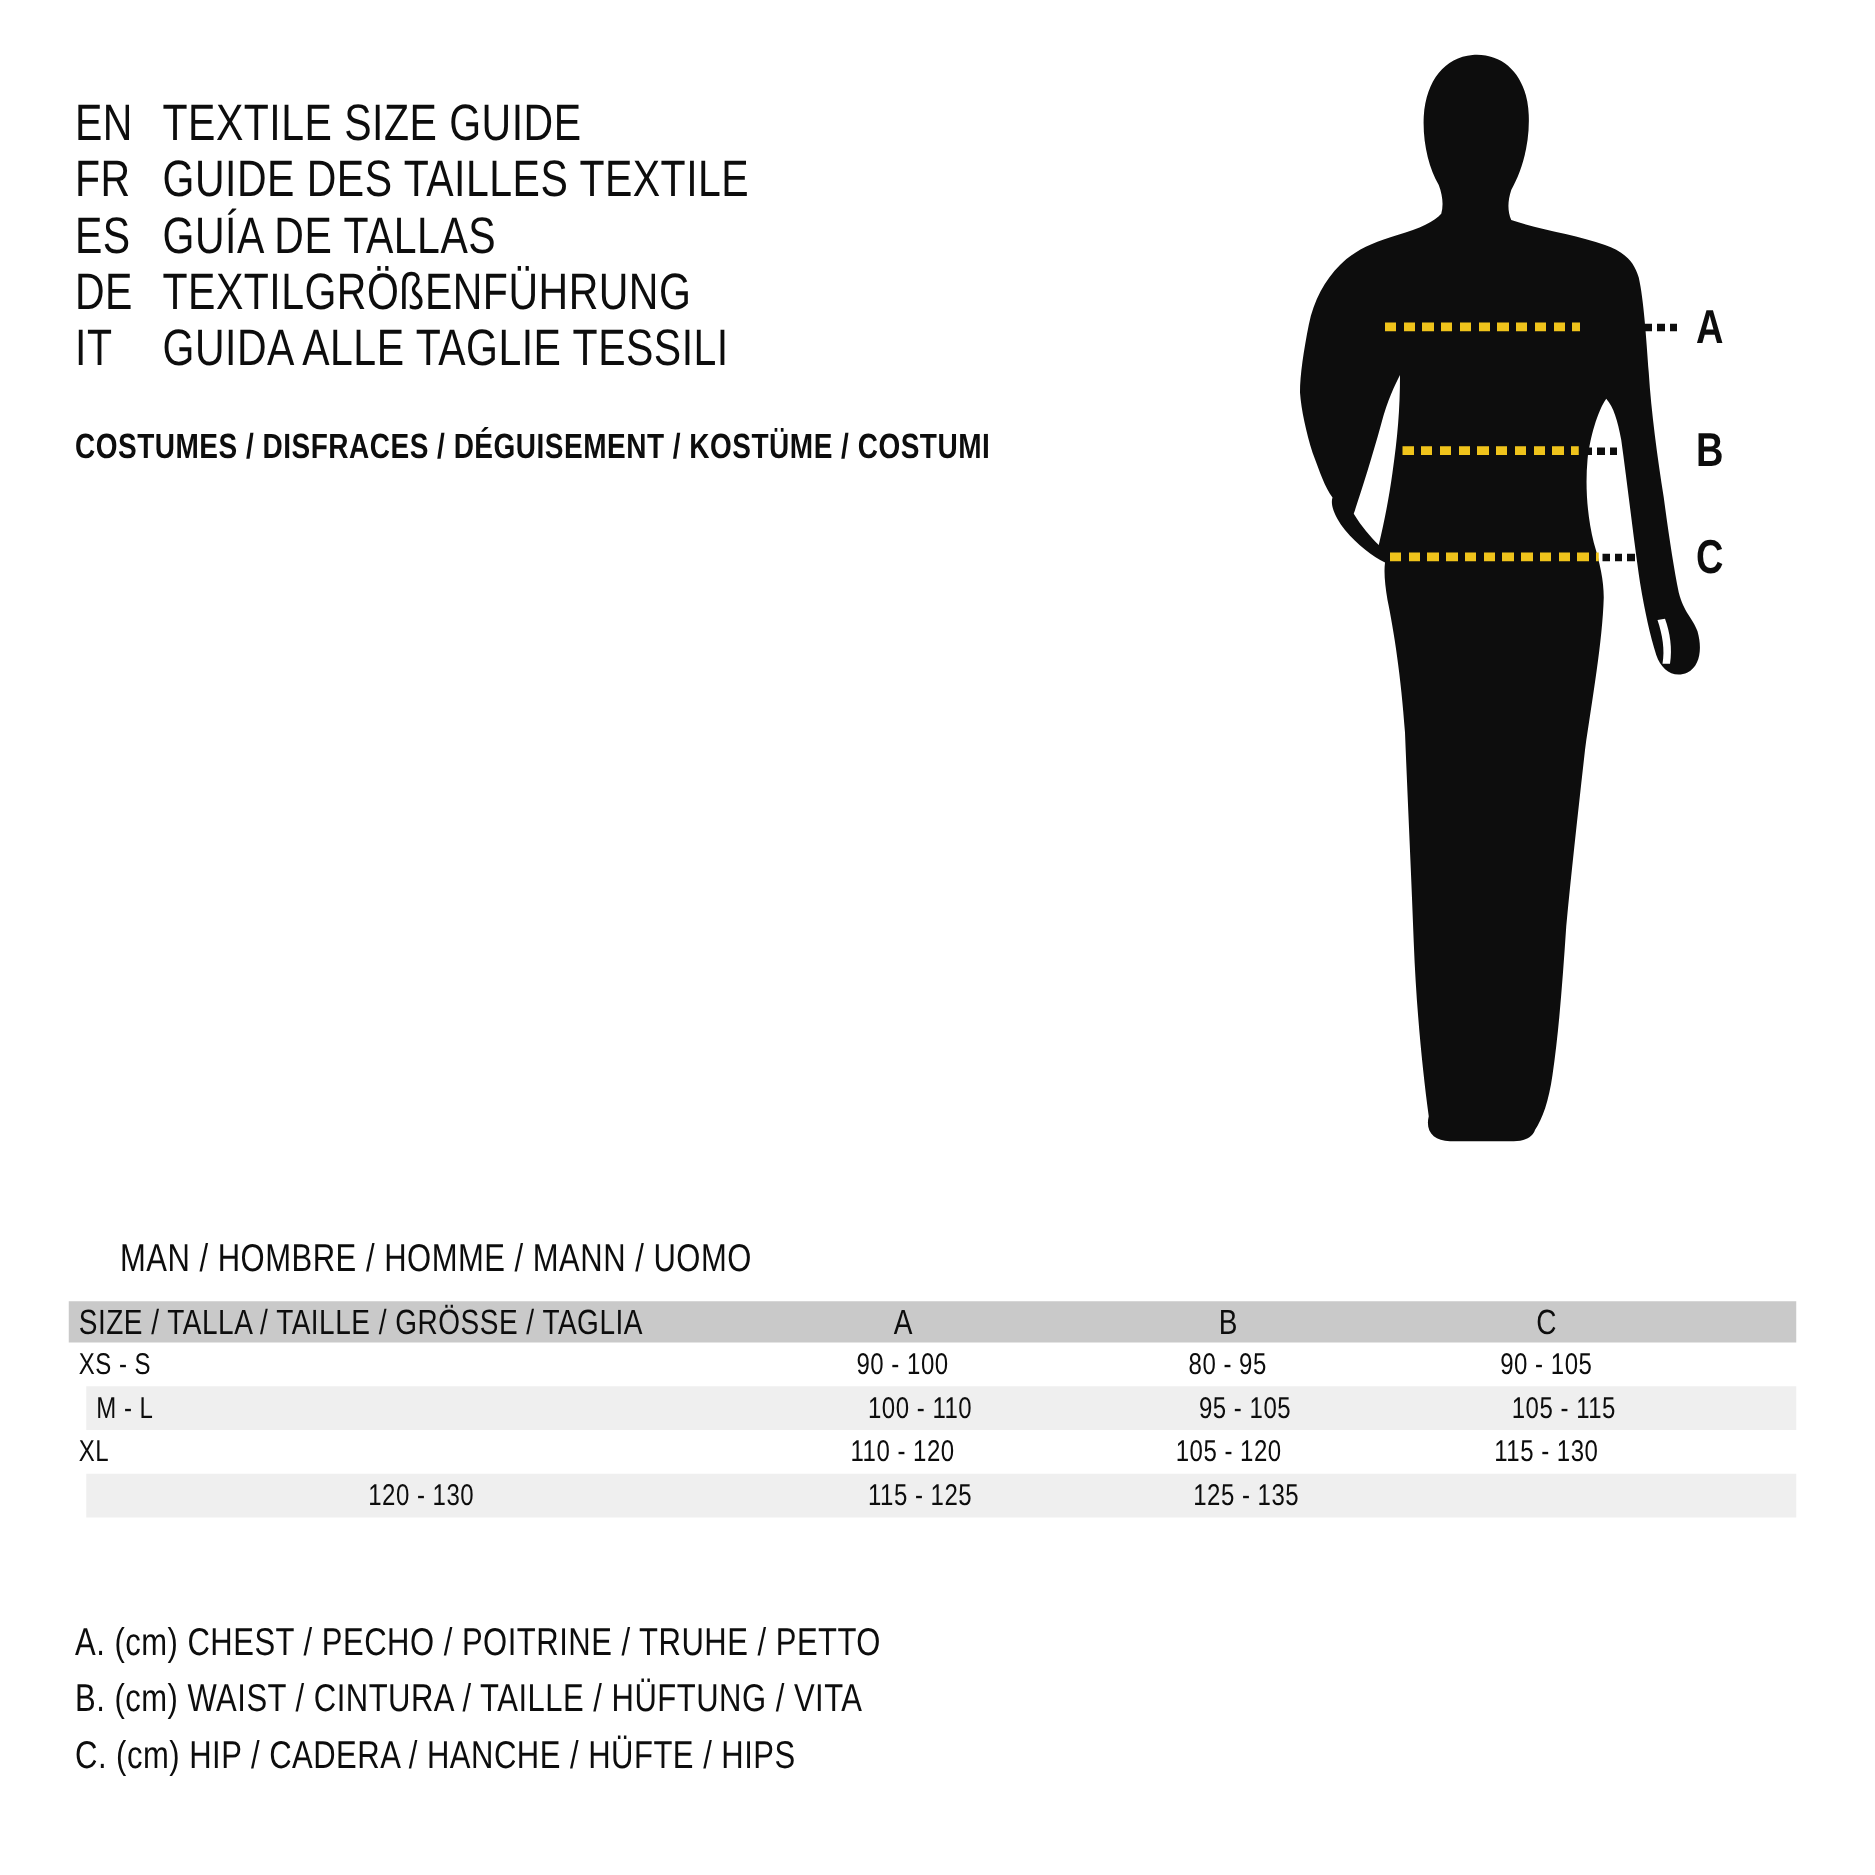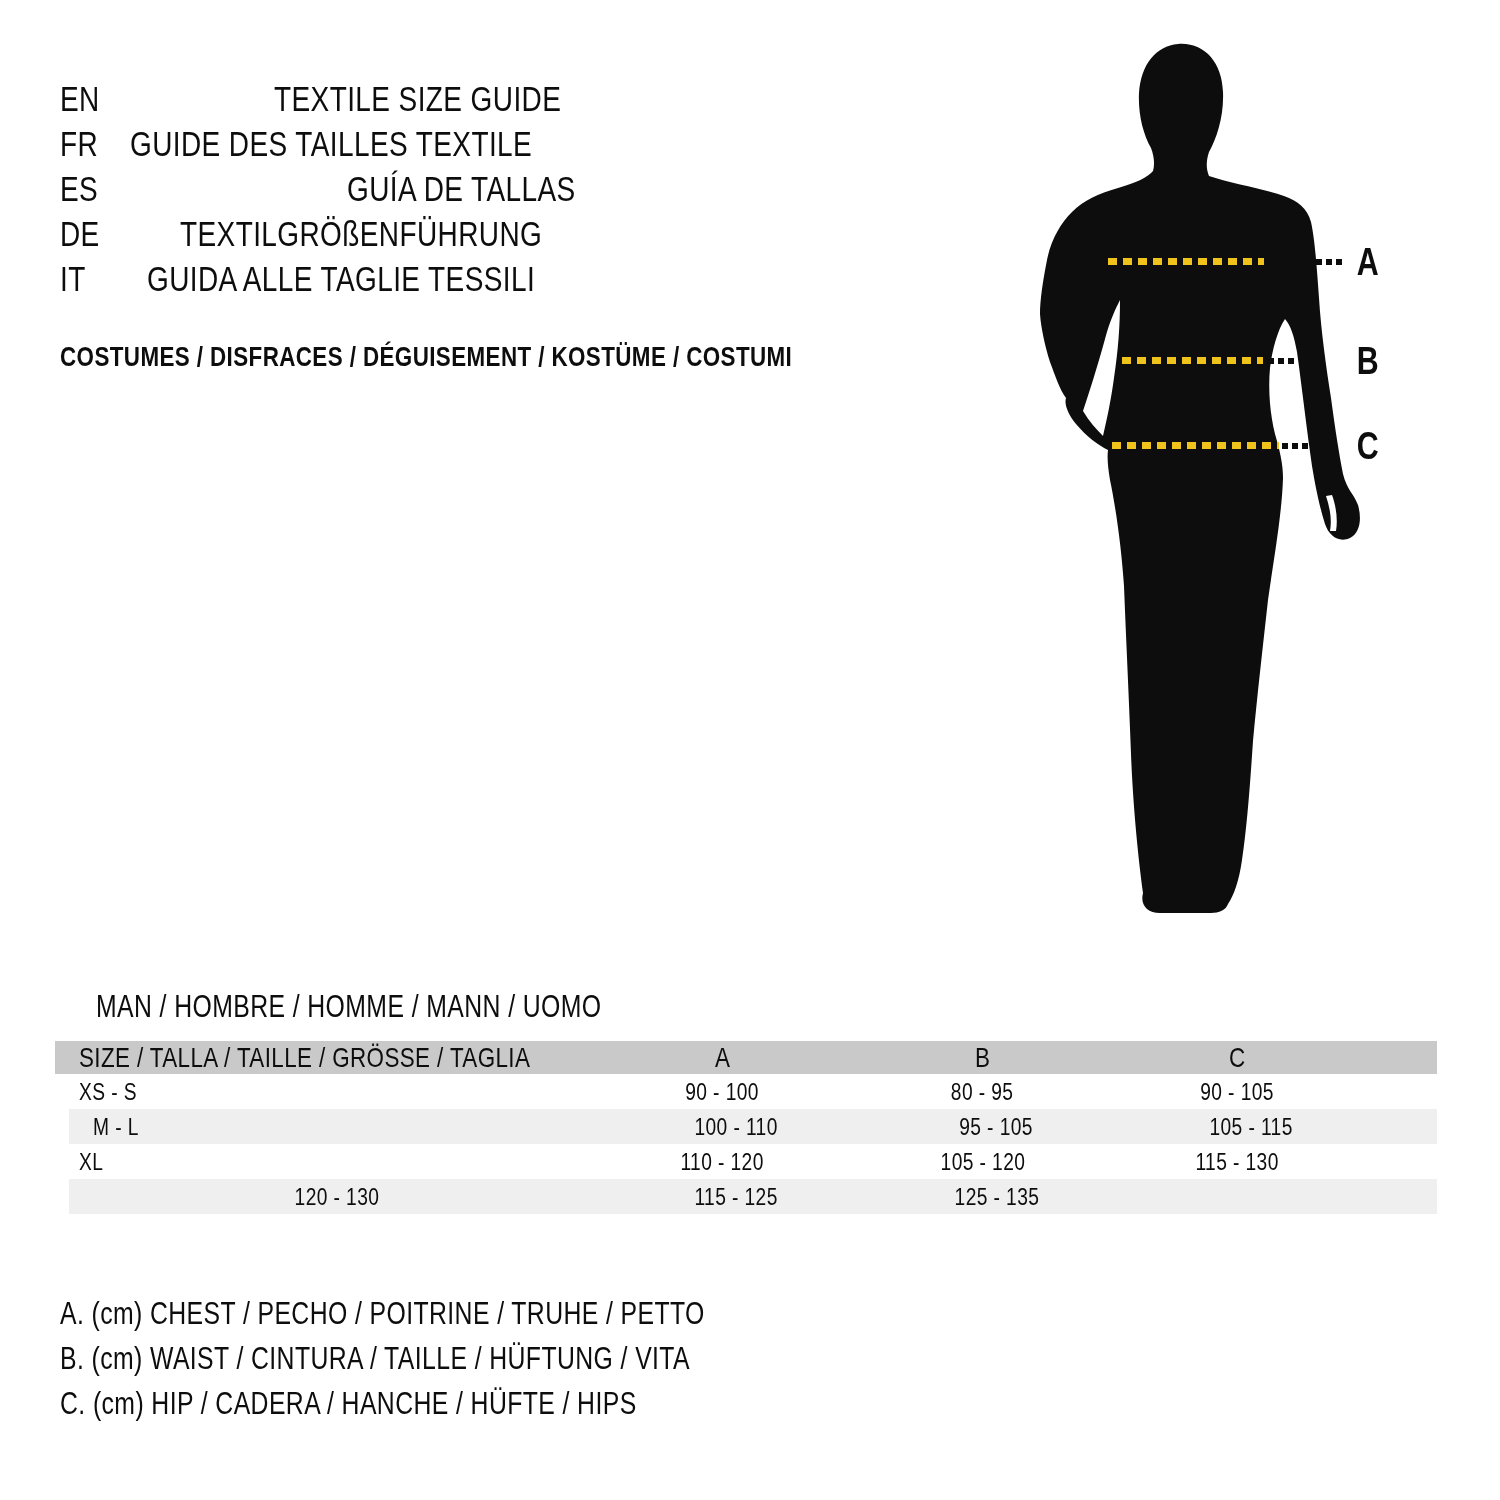--- a/index.html
+++ b/index.html
@@ -5,21 +5,21 @@
   html,body{margin:0;padding:0;background:#fff;}
   .page{
     position:relative;width:1500px;height:1500px;background:#ffffff;
     font-family:"Liberation Sans", sans-serif;color:#0d0d0d;overflow:hidden;
   }
   .cond{display:inline-block;transform:scaleX(0.8);transform-origin:0 50%;white-space:nowrap;letter-spacing:0.5px;}
   .cond-c{display:inline-block;transform:scaleX(0.8);transform-origin:50% 50%;white-space:nowrap;letter-spacing:0.5px;}
 
   
   .lang-block{position:absolute;left:60px;top:76px;}
-  .lang-row{height:45px;line-height:45px;font-size:35px;display:flex;justify-content:space-between;}
+  .lang-row{height:45px;line-height:45px;font-size:41px;display:flex;}
   .lang-code{width:70px;flex:0 0 70px;}
 
   
   .category{position:absolute;left:60px;top:336px;height:42px;line-height:42px;
     font-size:28px;font-weight:bold;}
 
   
   .figure-wrap{position:absolute;left:1020px;top:38px;width:360px;height:880px;}
   .figure-wrap svg{display:block;width:100%;height:100%;}
 
@@ -42,21 +42,21 @@
 
   
   .section-title{position:absolute;left:60px;top:990px;height:34px;line-height:34px;font-size:31px;margin-left:36px;}
 
   
   .size-table{position:absolute;left:55px;top:1041px;width:1382px;}
   .t-row{display:grid;grid-template-columns:535px 265px 255px 255px auto;align-items:center;}
   .t-head{height:33px;line-height:33px;background:#c9c9c9;font-size:28px;}
   .t-data{height:35px;line-height:35px;font-size:24px;}
   .t-data.alt{background:#efefef;margin-left:14px;}
-  .cell-size{padding-left:24px;text-align:left;}
+  .cell-size{padding-left:8px;text-align:left;}
   .cell-num{text-align:center;}
 
   
   .legend{position:absolute;left:60px;top:1291px;}
   .legend-row{height:45px;line-height:45px;font-size:31px;}
 </style>
 </head>
 <body>
 
 <div class="page">

